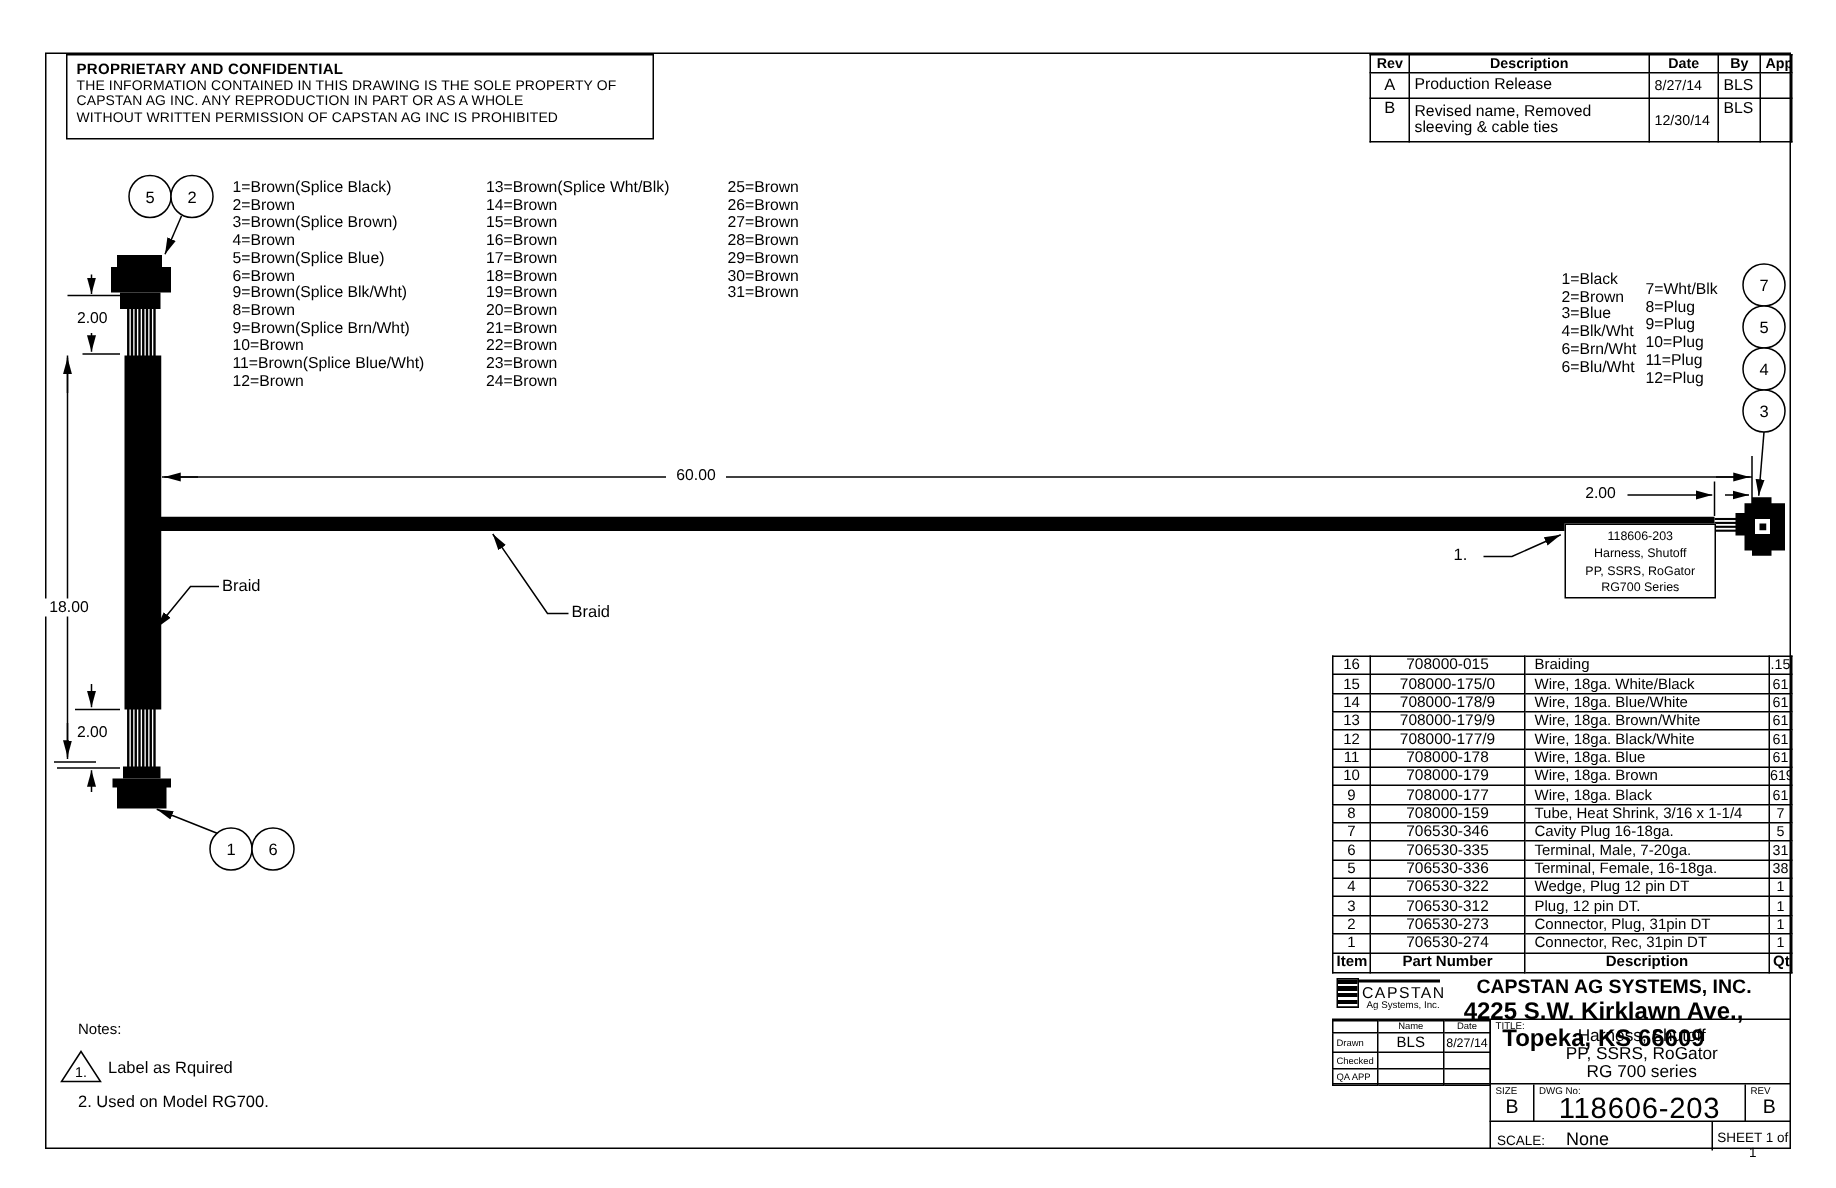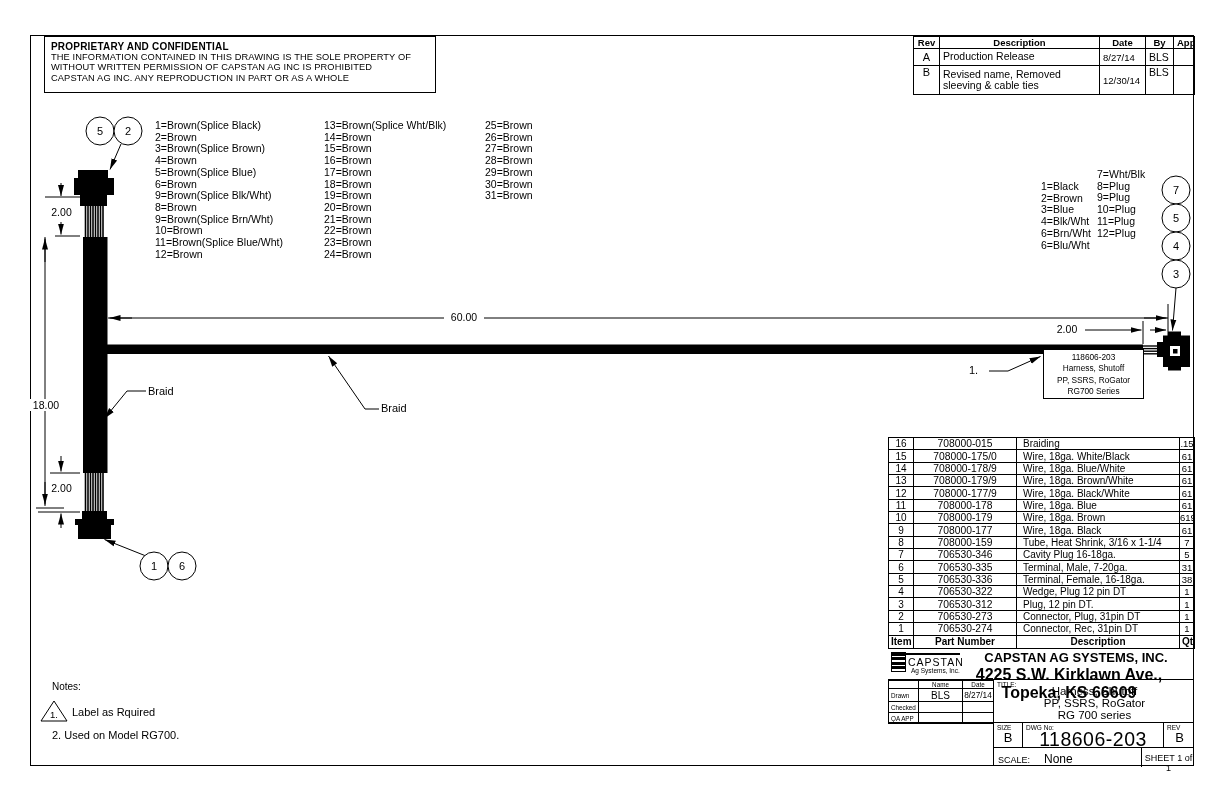--- a/index.html
+++ b/index.html
@@ -205,22 +205,22 @@
 
     <g>
       <polygon points="41,721 67,721 54,701" fill="none" stroke="#000" stroke-width="1"></polygon>
       <text x="54" y="718" font-size="9.5" font-family="Liberation Sans, sans-serif" text-anchor="middle" fill="#000">1.</text>
     </g>
   </svg>
 
   <div class="conf">
     <div class="conf-title">PROPRIETARY AND CONFIDENTIAL</div>
     <div class="conf-line">THE INFORMATION CONTAINED IN THIS DRAWING IS THE SOLE PROPERTY OF</div>
+    <div class="conf-line">CAPSTAN AG INC. ANY REPRODUCTION IN PART OR AS A WHOLE</div>
     <div class="conf-line">WITHOUT WRITTEN PERMISSION OF CAPSTAN AG INC IS PROHIBITED</div>
-    <div class="conf-line">CAPSTAN AG INC. ANY REPRODUCTION IN PART OR AS A WHOLE</div>
   </div>
 
   <table class="rev">
     <tbody>
         <tr style="height:12px;">
       <th style="width:26px;">Rev</th>
       <th style="width:160px;">Description</th>
       <th style="width:46px;">Date</th>
       <th style="width:28px;">By</th>
       <th style="width:21px;">App</th>
@@ -281,21 +281,21 @@
   </div>
 
   <div class="wirecol" style="left:1041px; top:181px;">
     <div>1=Black</div>
     <div>2=Brown</div>
     <div>3=Blue</div>
     <div>4=Blk/Wht</div>
     <div>6=Brn/Wht</div>
     <div>6=Blu/Wht</div>
   </div>
-  <div class="wirecol" style="left:1097px; top:169px;">
+  <div class="wirecol" style="left:1097px; top:188px;">
     <div>7=Wht/Blk</div>
     <div>8=Plug</div>
     <div>9=Plug</div>
     <div>10=Plug</div>
     <div>11=Plug</div>
     <div>12=Plug</div>
   </div>
 
   <div class="dim" style="left:46px; top:206px; width:31px;">2.00</div>
   <div class="dim" style="left:28px; top:399px; width:36px;">18.00</div>

